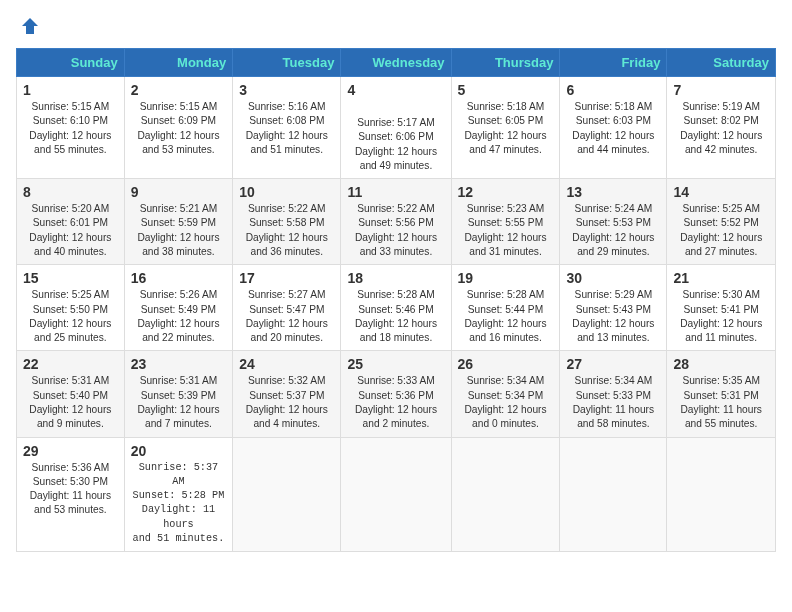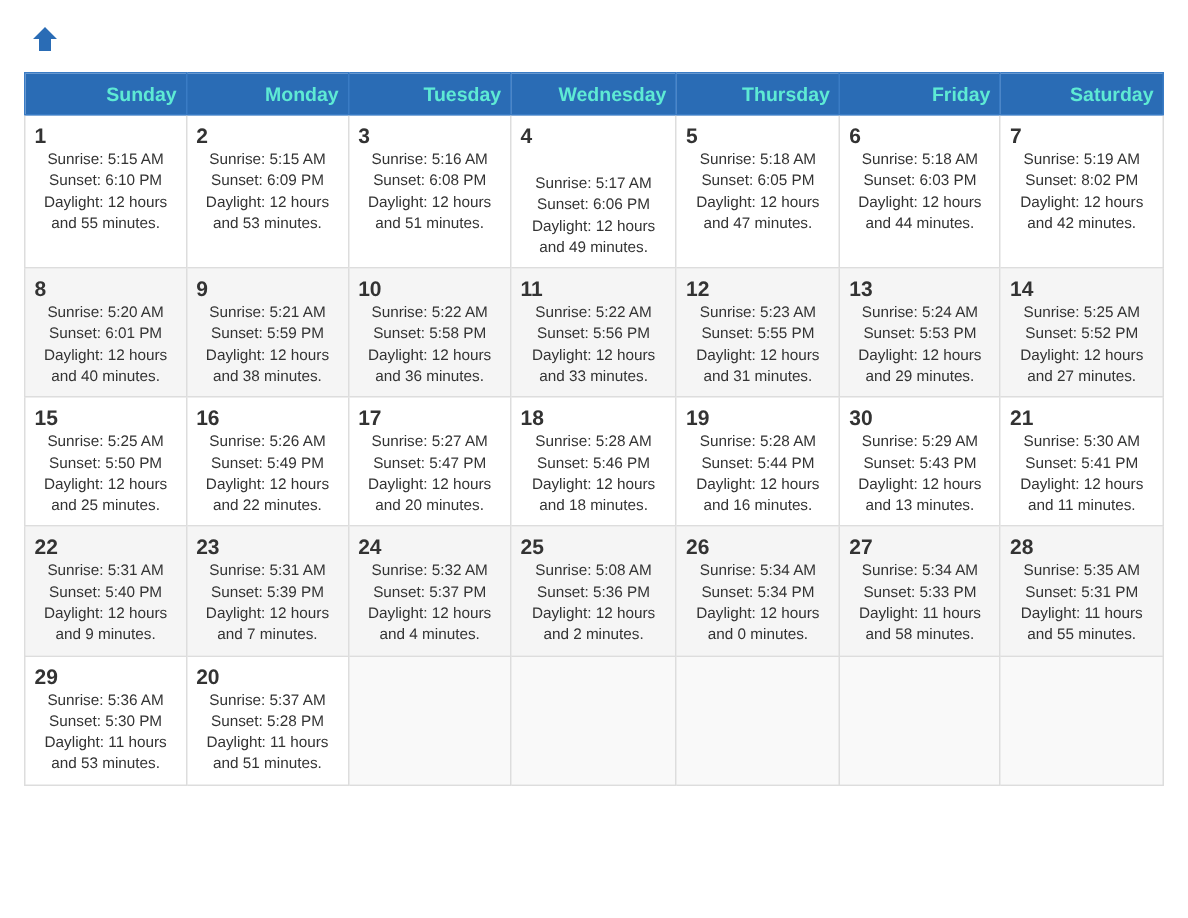--- a/index.html
+++ b/index.html
@@ -303,21 +303,21 @@
         </td>
         <td>
           <span class="day-number">24</span>
           <div class="day-info" style="white-space: pre-line;">Sunrise: 5:32 AM
 Sunset: 5:37 PM
 Daylight: 12 hours
 and 4 minutes.</div>
         </td>
         <td>
           <span class="day-number">25</span>
-          <div class="day-info" style="white-space: pre-line;">Sunrise: 5:08 AM
+          <div class="day-info" style="white-space: pre-line;">Sunrise: 5:33 AM
 Sunset: 5:36 PM
 Daylight: 12 hours
 and 2 minutes.</div>
         </td>
         <td>
           <span class="day-number">26</span>
           <div class="day-info" style="white-space: pre-line;">Sunrise: 5:34 AM
 Sunset: 5:34 PM
 Daylight: 12 hours
 and 0 minutes.</div>
@@ -340,21 +340,21 @@
       <tr>
         <td>
           <span class="day-number">29</span>
           <div class="day-info" style="white-space: pre-line;">Sunrise: 5:36 AM
 Sunset: 5:30 PM
 Daylight: 11 hours
 and 53 minutes.</div>
         </td>
         <td>
           <span class="day-number">20</span>
-          <div class="day-info" style="white-space: pre-line;">Sunrise: 5:37 AM
+          <div class="day-info" style="white-space: pre-line; font-family: Liberation Mono, monospace;">Sunrise: 5:37 AM
 Sunset: 5:28 PM
 Daylight: 11 hours
 and 51 minutes.</div>
         </td>
         <td class="empty-cell"></td>
         <td class="empty-cell"></td>
         <td class="empty-cell"></td>
         <td class="empty-cell"></td>
         <td class="empty-cell"></td>
       </tr>

